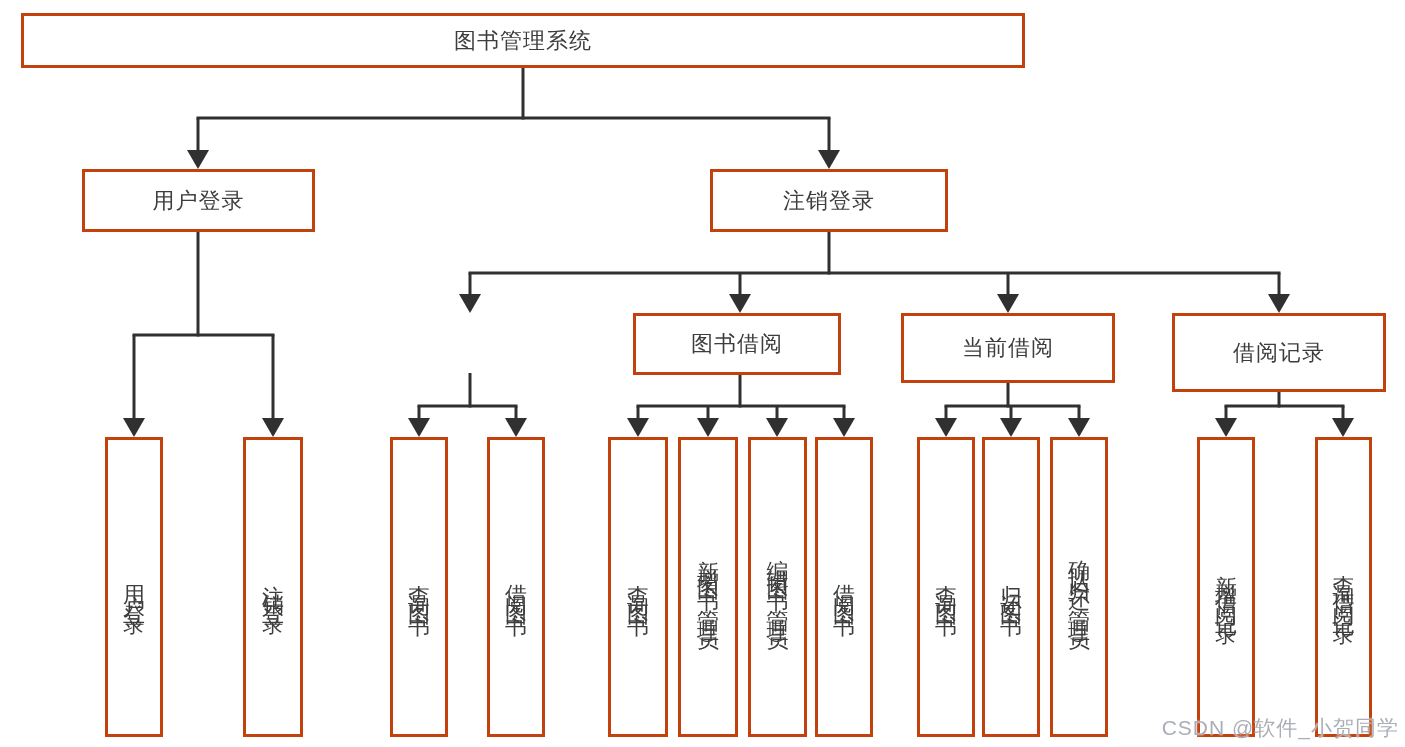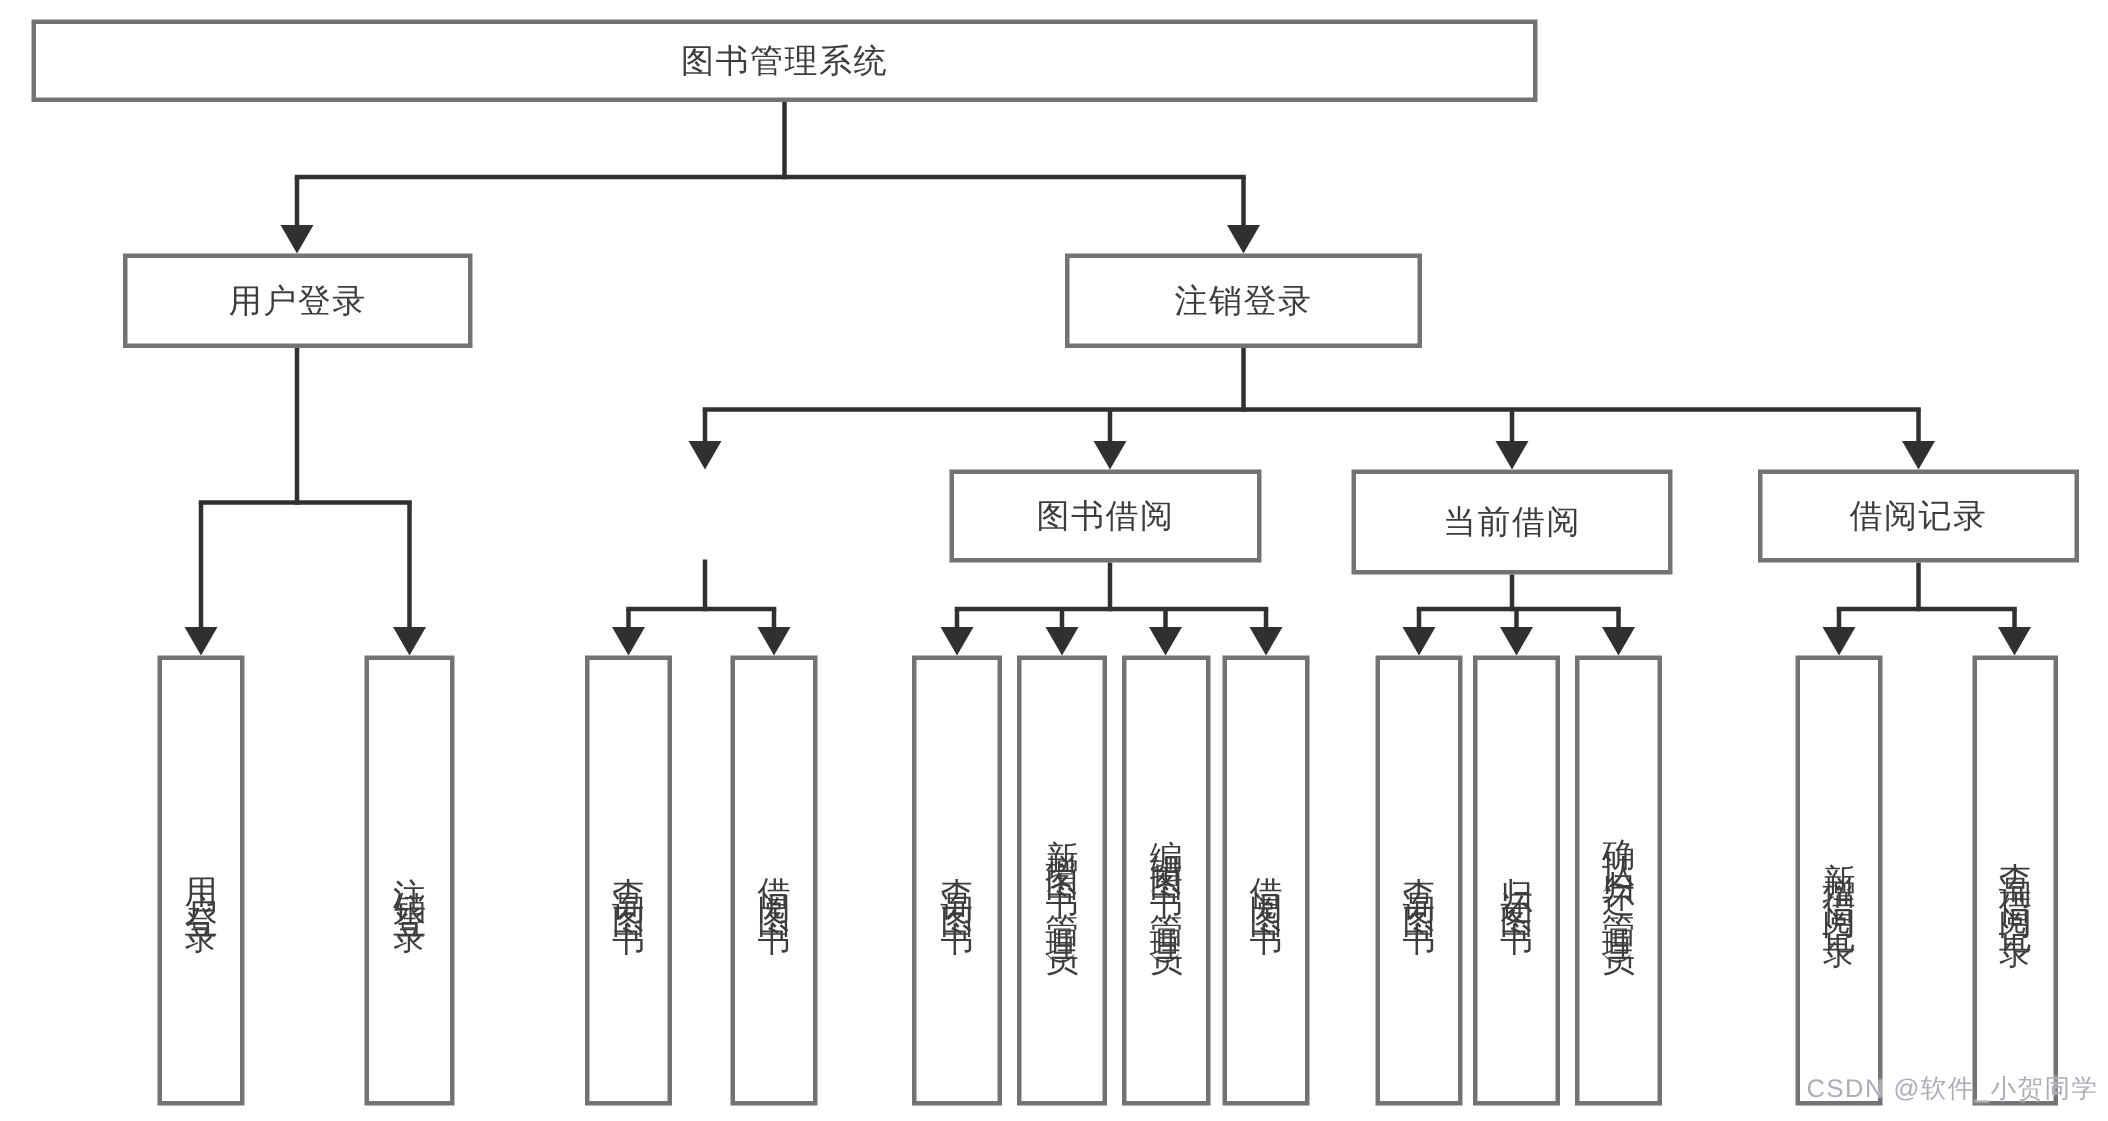--- a/index.html
+++ b/index.html
@@ -18,40 +18,40 @@
   .connectors {
     position: absolute;
     left: 0;
     top: 0;
     pointer-events: none;
   }
   .node {
     position: absolute;
     box-sizing: border-box;
     background: #ffffff;
-    border: 3px solid #737373;
+    border: 3px solid #c2410c;
     display: flex;
     align-items: center;
     justify-content: center;
     color: #3d3d3d;
     font-size: 22px;
     line-height: 1;
     letter-spacing: 1px;
     white-space: nowrap;
   }
   .lbl.v {
     writing-mode: vertical-rl;
     letter-spacing: 10px;
     white-space: normal;
   }
   .watermark {
     position: absolute;
     top: 714px;
     right: 6px;
-    font-size: 17px;
+    font-size: 21px;
     letter-spacing: 1px;
     color: #abaeb6;
     text-shadow: 0 0 2px #ffffff;
     z-index: 5;
   }
 </style>
 </head>
 <body>
 
 <div class="canvas">
@@ -121,21 +121,21 @@
   <div class="node" style="left:710px;top:169px;width:238px;height:63px">
     <span class="lbl">注销登录</span>
   </div>
 
   <div class="node" style="left:633px;top:313px;width:208px;height:62px">
     <span class="lbl">图书借阅</span>
   </div>
   <div class="node" style="left:901px;top:313px;width:214px;height:70px">
     <span class="lbl">当前借阅</span>
   </div>
-  <div class="node" style="left:1172px;top:313px;width:214px;height:62px">
+  <div class="node" style="left:1172px;top:313px;width:214px;height:79px">
     <span class="lbl">借阅记录</span>
   </div>
 
   <div class="node leaf" style="left:105px;top:437px;width:58px;height:300px">
     <span class="lbl v">用户登录</span>
   </div>
   <div class="node leaf" style="left:243px;top:437px;width:60px;height:300px">
     <span class="lbl v">注销登录</span>
   </div>
 

